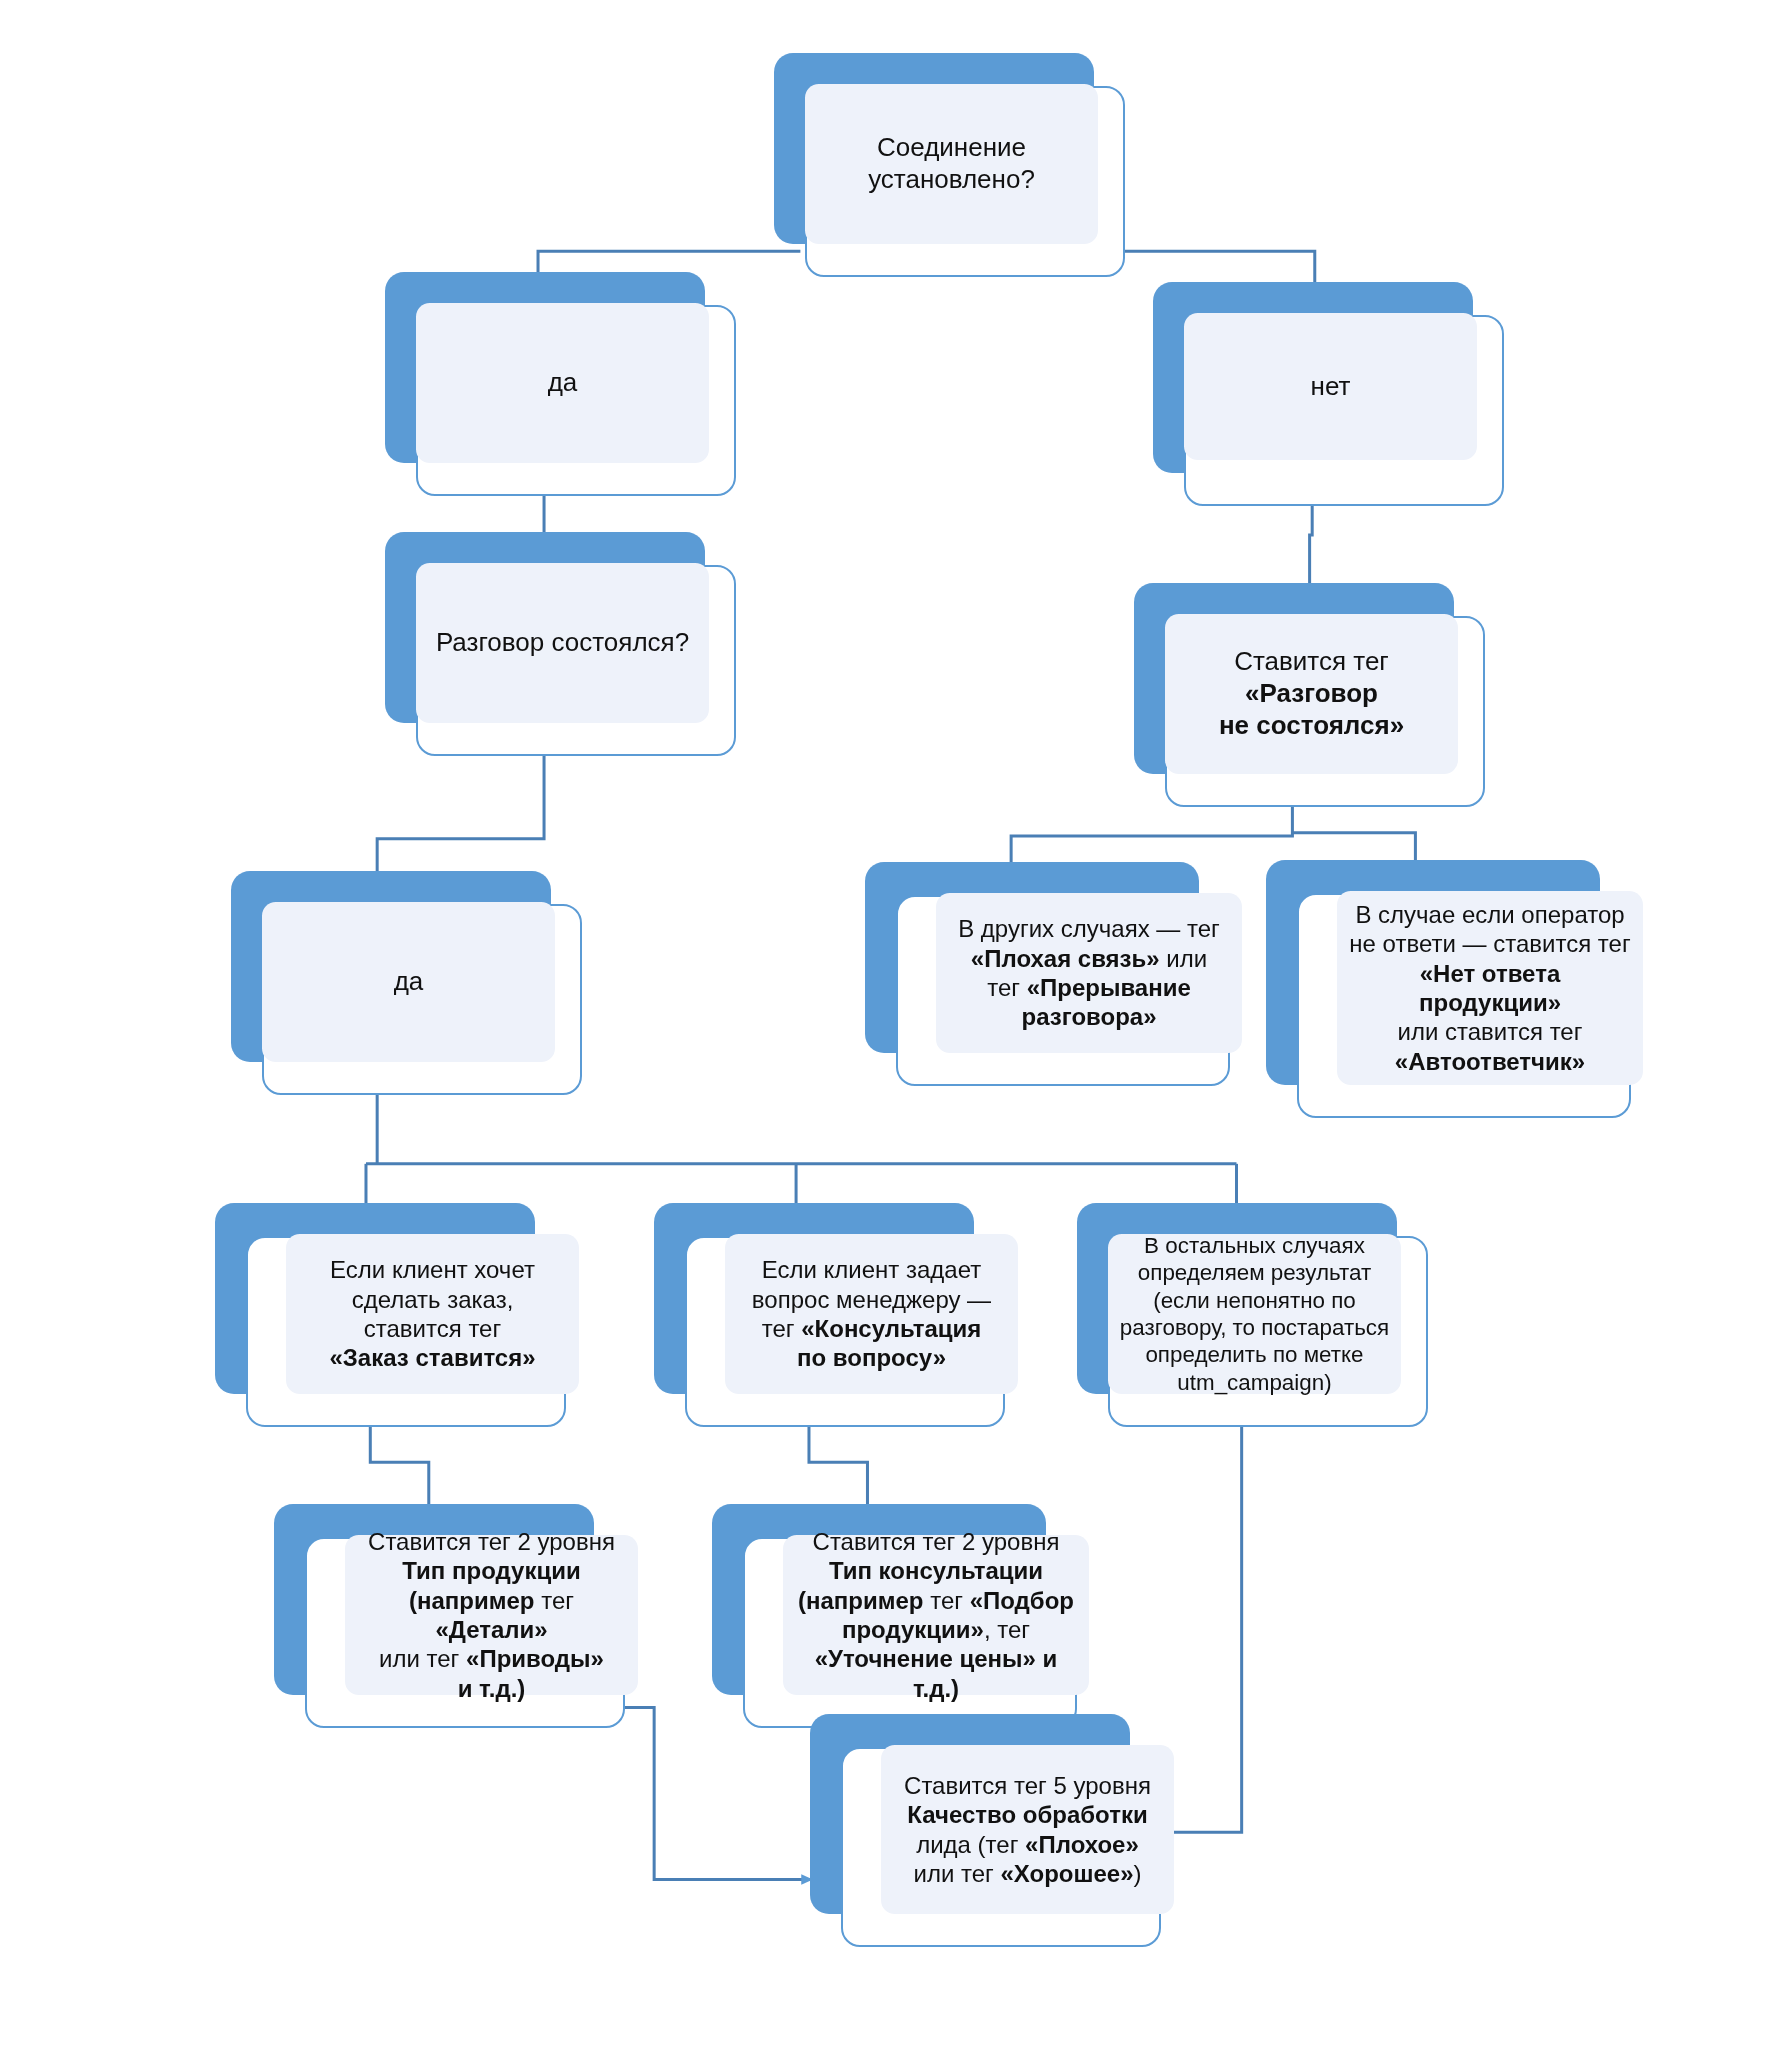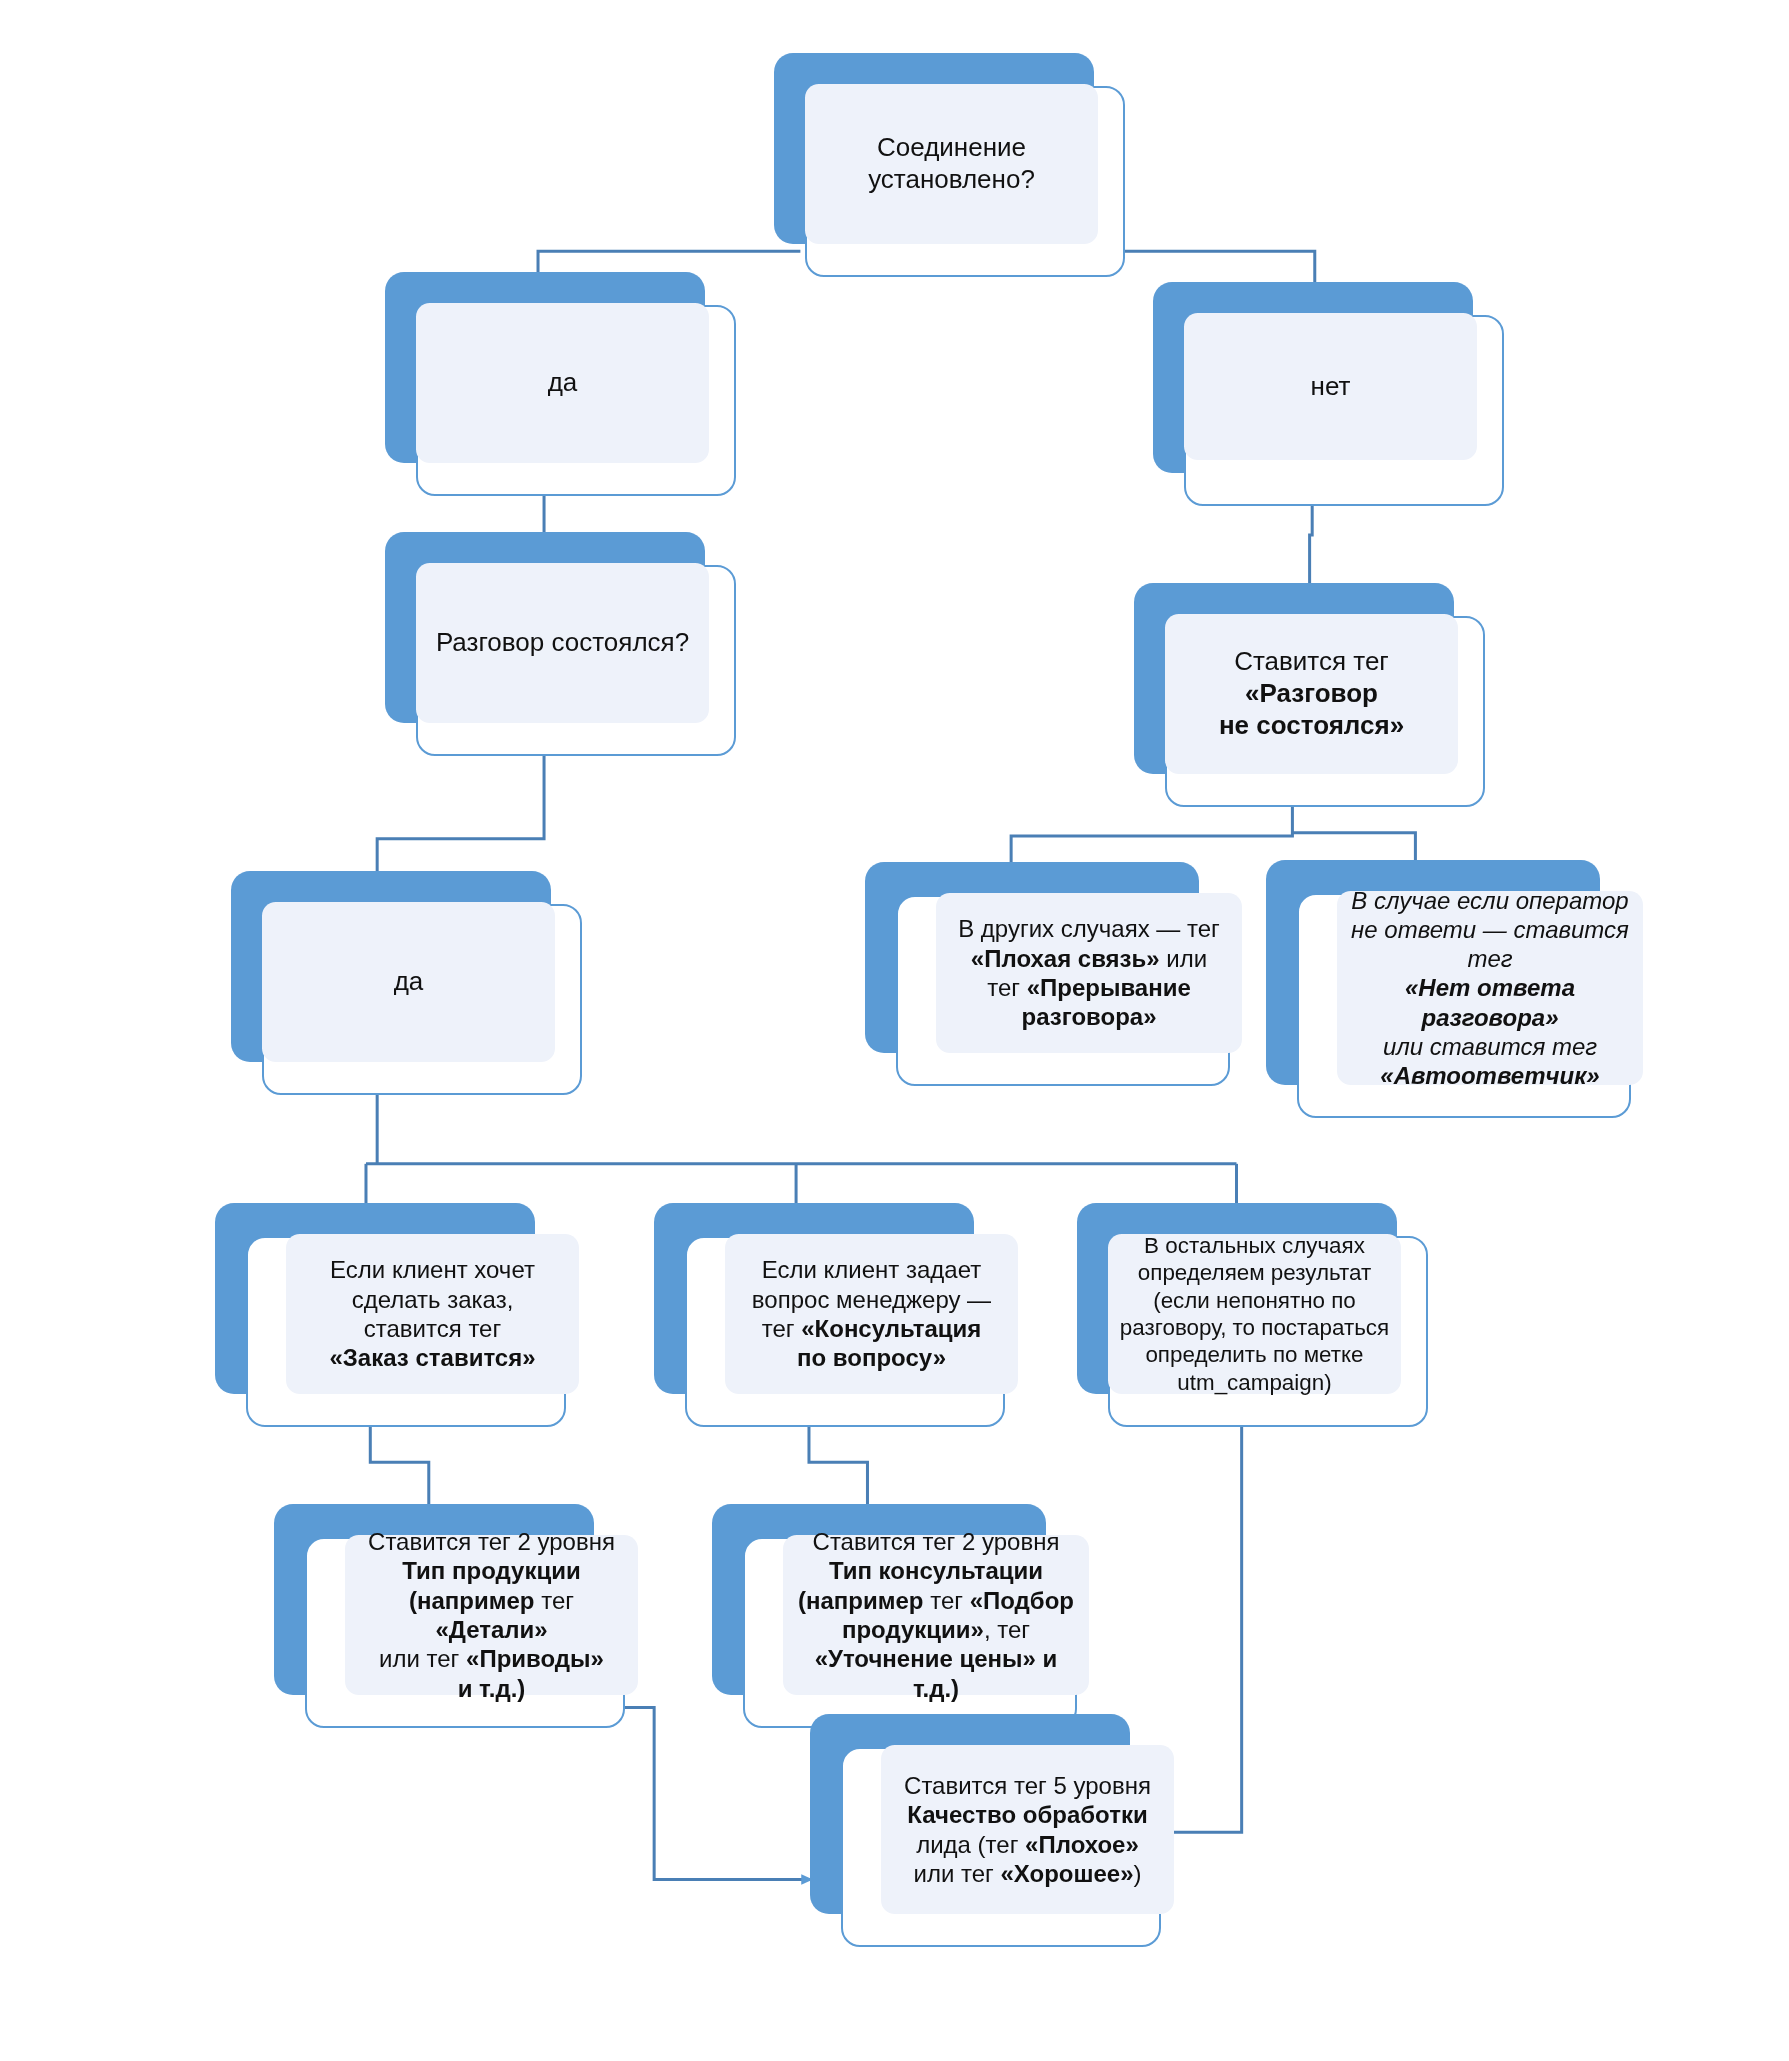--- a/index.html
+++ b/index.html
@@ -144,25 +144,25 @@
         <div class="txt">Ставится тег<br><b>«Разговор<br>не состоялся»</b></div>
       </div>
     </div>
     <div class="node" style="left: 865px; top: 862px; width: 365px; height: 224px;">
       <div class="back" style="left: 0px; top: 0px; width: 334px; height: 191px;"></div>
       <div class="frame" style="left: 31px; top: 33px; width: 334px; height: 191px;"></div>
       <div class="panel fs28" style="left: 31px; top: 31px; width: 306px; height: 160px;">
         <div class="txt">В других случаях — тег<br><b>«Плохая связь»</b> или<br>тег <b>«Прерывание<br>разговора»</b></div>
       </div>
     </div>
-    <div class="node" style="left: 1266px; top: 860px; width: 318px; height: 258px; font-style: italic;">
+    <div class="node" style="left: 1266px; top: 860px; width: 318px; height: 258px;">
       <div class="back" style="left: 0px; top: 0px; width: 334px; height: 225px;"></div>
       <div class="frame" style="left: 31px; top: 33px; width: 334px; height: 225px;"></div>
       <div class="panel fs28" style="left: 31px; top: 31px; width: 306px; height: 194px;">
-        <div class="txt">В случае если оператор<br>не ответи — ставится тег<br><b>«Нет ответа разговора»</b><br>или ставится тег<br><b>«Автоответчик»</b></div>
+        <div class="txt">В случае если оператор<br>не ответи — ставится тег<br><b>«Нет ответа продукции»</b><br>или ставится тег<br><b>«Автоответчик»</b></div>
       </div>
     </div>
     <div class="node" style="left: 231px; top: 871px; width: 351px; height: 224px;">
       <div class="back" style="left: 0px; top: 0px; width: 320px; height: 191px;"></div>
       <div class="frame" style="left: 31px; top: 33px; width: 320px; height: 191px;"></div>
       <div class="panel fs30" style="left: 31px; top: 31px; width: 293px; height: 160px;">
         <div class="txt">да</div>
       </div>
     </div>
     <div class="node" style="left: 215px; top: 1203px; width: 351px; height: 224px; padding-left: 26px;">

